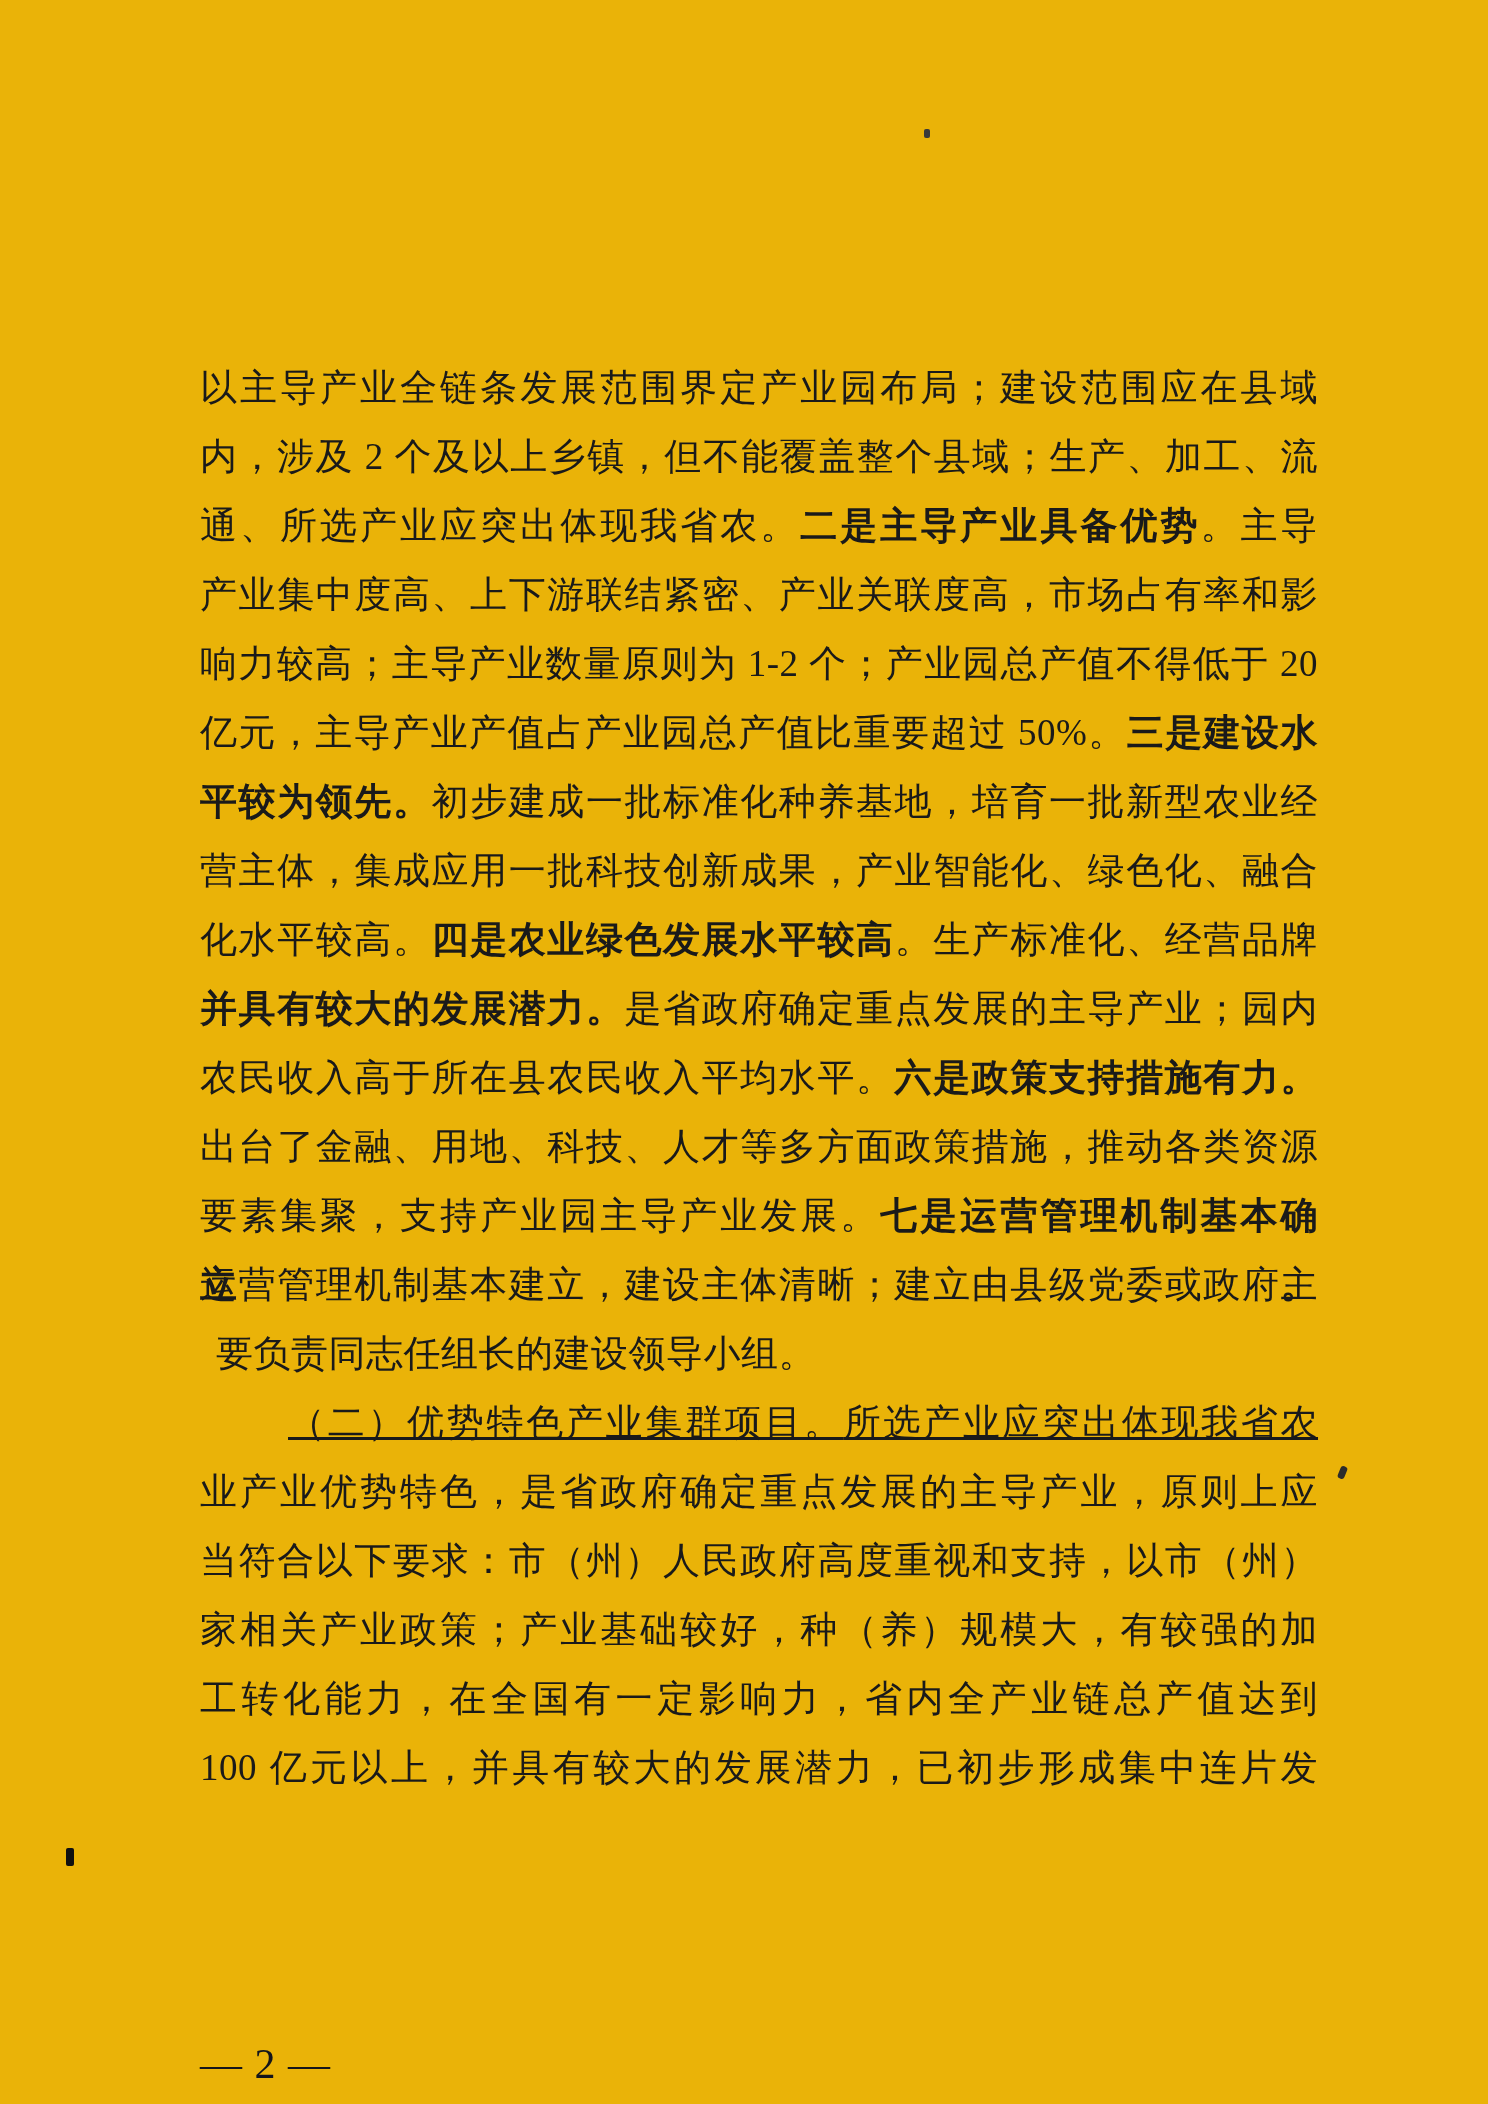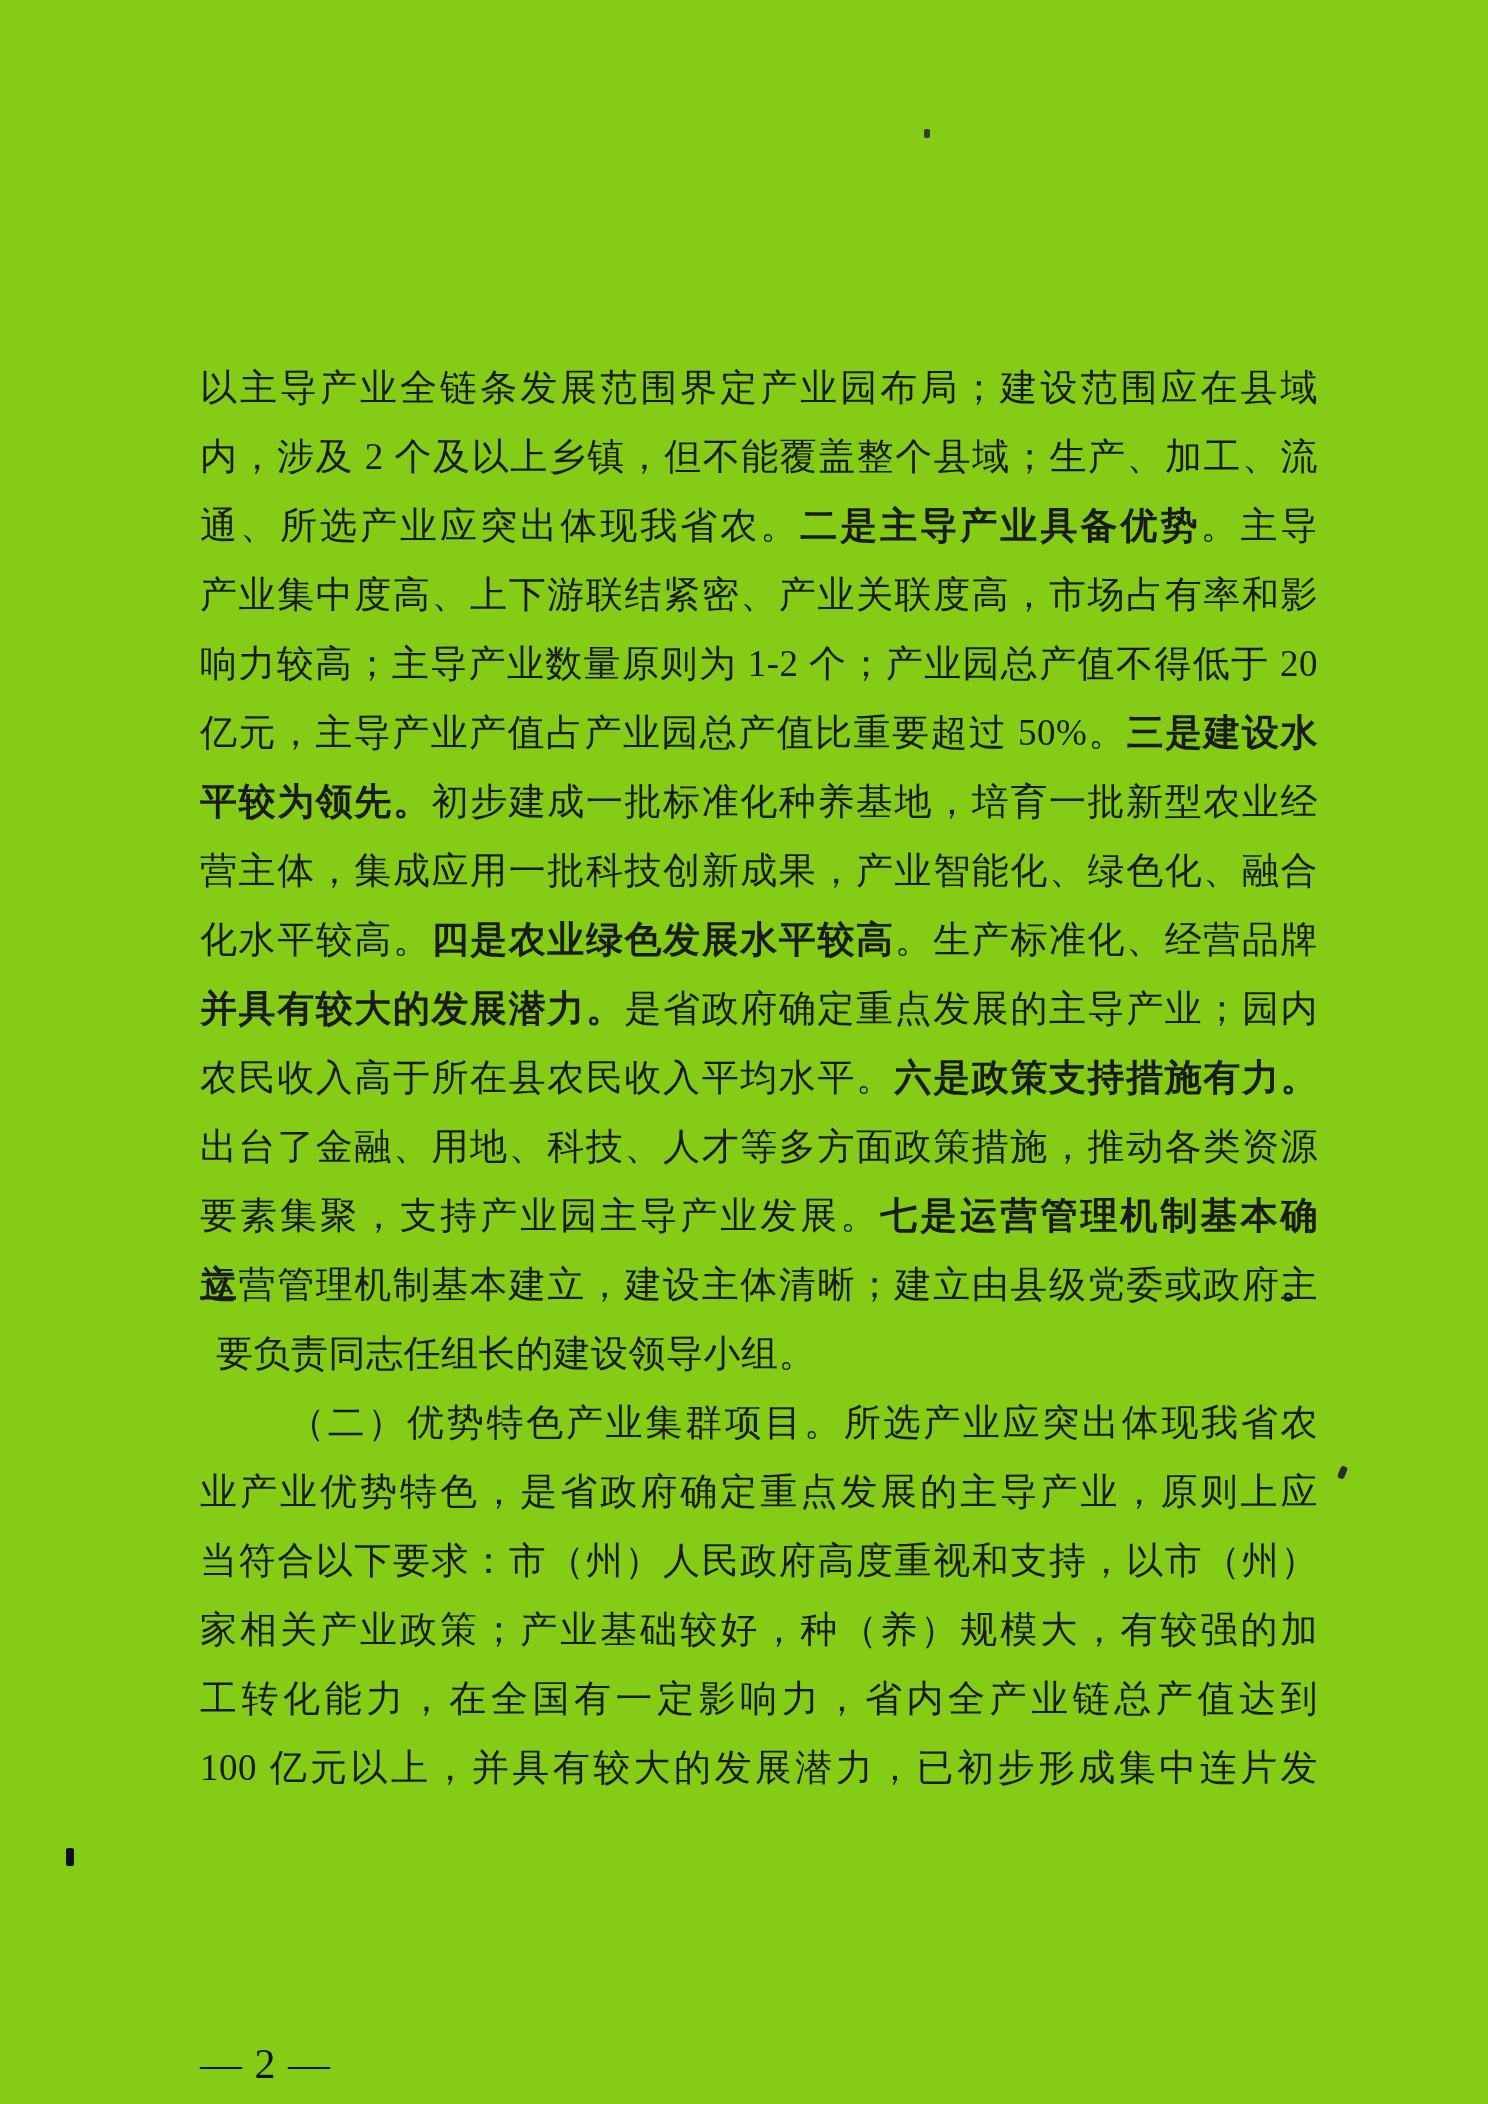--- a/index.html
+++ b/index.html
@@ -1,39 +1,39 @@
 <!DOCTYPE html>
 <html><head>
 <meta charset="utf-8">
 <style>
   html,body{margin:0;padding:0;background:#ffffff;}
   .page{
     position:relative;
     width:1488px;height:2104px;
-    background:#84cc16;
+    background:#eab308;
     overflow:hidden;
     font-family:"Liberation Serif","DejaVu Serif",serif;
   }
   .text-block{
     position:absolute;
     left:200px;top:353px;width:1118px;
   }
   .line{
     height:69px;
     line-height:69px;
     font-size:37px;
     color:#1a1a1a;
     text-align:justify;
     text-align-last:justify;
     text-justify:inter-character;
     white-space:normal;
     letter-spacing:0.5px;
   }
   .line.para-end{text-align-last:left;margin-left:16px;}
-  .line.indent{text-indent:88px;}
+  .line.indent{text-indent:88px;text-decoration:underline;}
   .seg{font-weight:normal;}
   .seg-bold{font-weight:bold;}
   .seg-kai{font-weight:normal;}
   .page-number{
     position:absolute;
     left:200px;top:2040px;
     font-size:42px;
     color:#14151b;
     letter-spacing:1px;
     white-space:nowrap;

